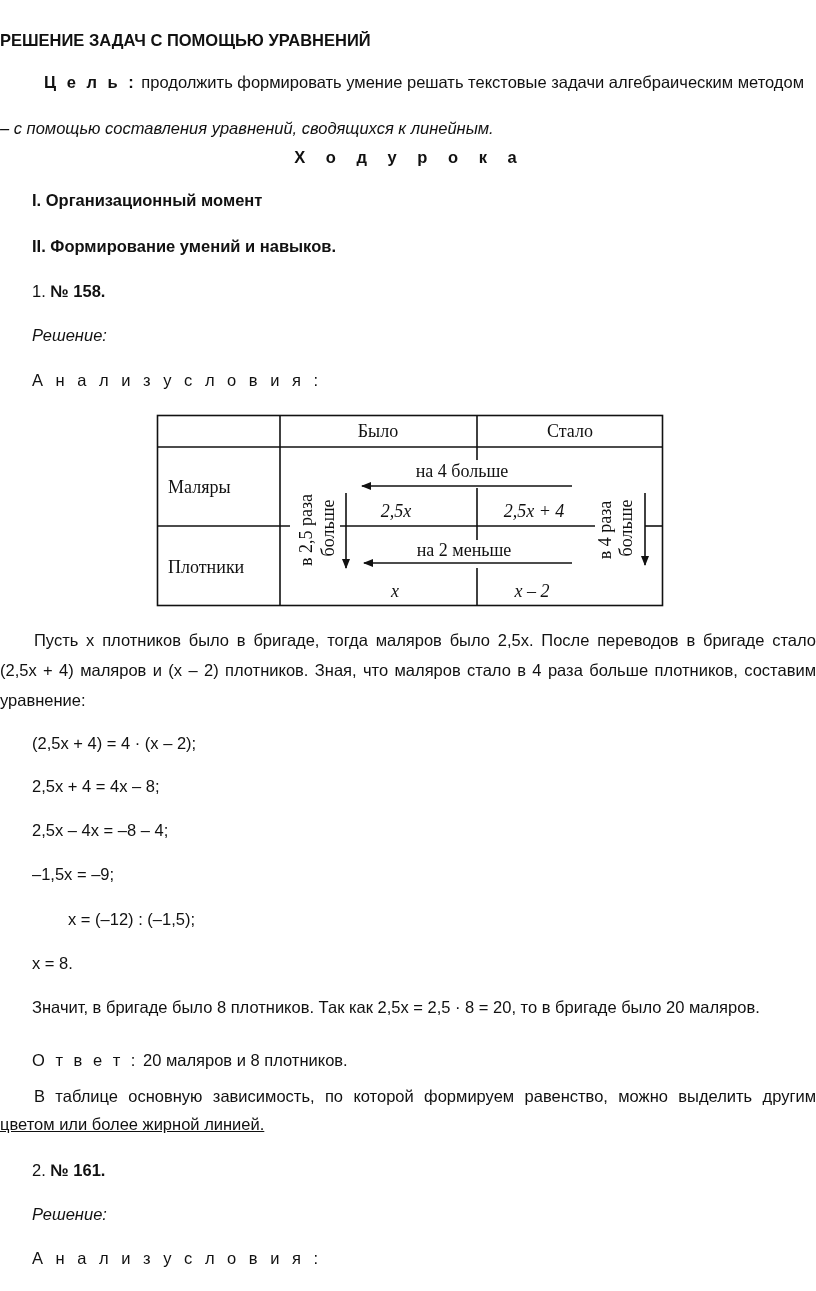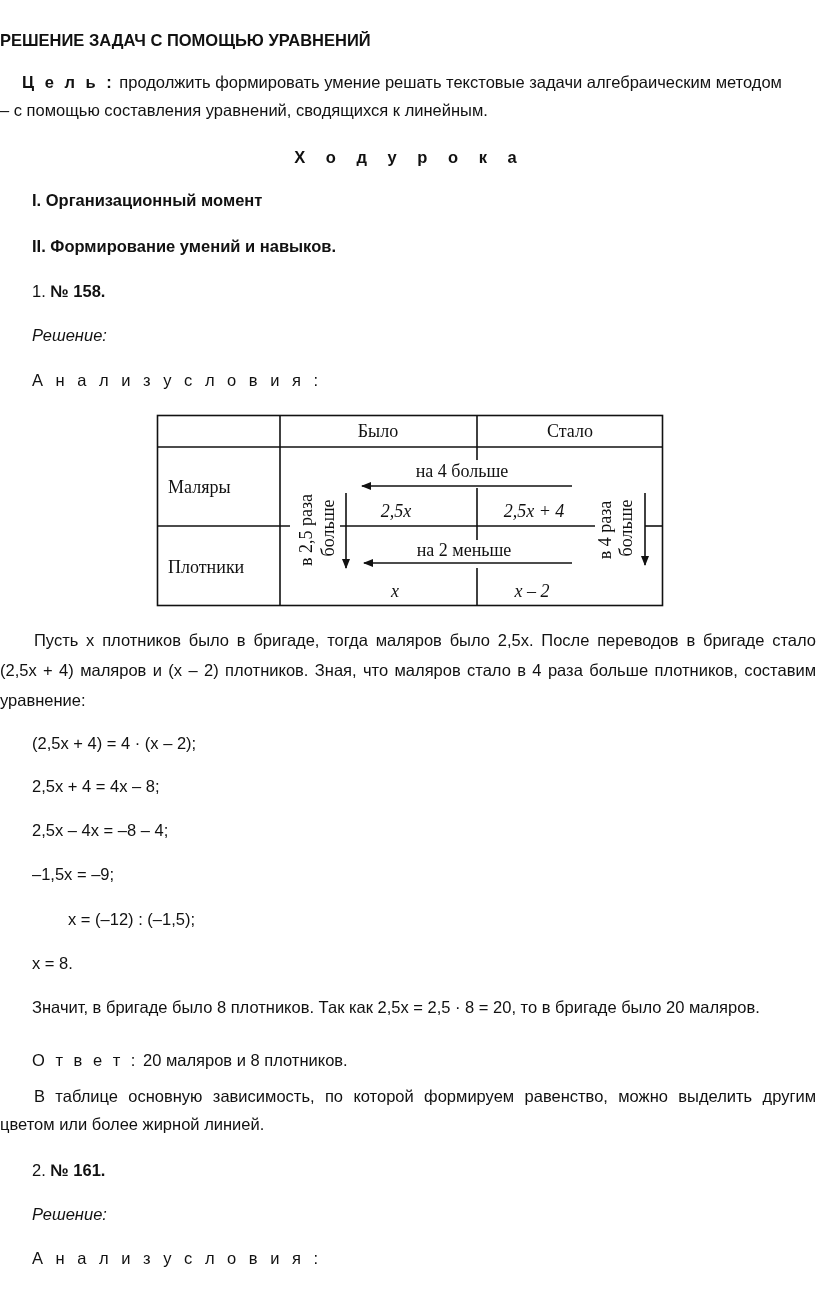--- a/index.html
+++ b/index.html
@@ -1,36 +1,36 @@
 <!DOCTYPE html>
 <html><head>
   <meta charset="utf-8">
   <style>
     html, body { margin: 0; padding: 0; background: #ffffff; }
     body { width: 816px; height: 1291px; position: relative; overflow: hidden;
            font-family: "Liberation Sans", sans-serif; color: #111; font-size: 16.5px; }
-    .ln { position: absolute; white-space: nowrap; line-height: 20px; }
+    .ln { position: absolute; white-space: nowrap; line-height: 20px; text-align: right; }
     .b { font-weight: bold; }
     .i { font-style: italic; }
     .sp { letter-spacing: 4px; }
     .sp2 { letter-spacing: 3px; }
     .just { text-align: justify; text-align-last: justify; }
     svg text { font-family: "Liberation Serif", serif; fill: #111; }
     svg .it { font-style: italic; }
   </style>
 </head>
 <body>
 
 <div class="ln b" style="left:0;top:30px;">РЕШЕНИЕ ЗАДАЧ С ПОМОЩЬЮ УРАВНЕНИЙ</div>
 
 <div class="ln" style="left:22px;top:72px;width:782px;">
   <span class="b sp2">Ц е л ь :</span>
   <span>продолжить формировать умение решать текстовые задачи алгебраическим методом</span>
 </div>
-<div class="ln" style="left:0;top:100px;">– с помощью составления уравнений, сводящихся к линейным.</div>
+<div class="ln" style="left:0;top:118px;font-style:italic;">– с помощью составления уравнений, сводящихся к линейным.</div>
 
 <div class="ln b" style="left:0;top:147px;width:816px;text-align:center;letter-spacing:5px;word-spacing:6px;">Х о д   у р о к а</div>
 
 <div class="ln b" style="left:32px;top:190px;">I. Организационный момент</div>
 <div class="ln b" style="left:32px;top:236px;">II. Формирование умений и навыков.</div>
 
 <div class="ln" style="left:32px;top:281px;">
   <span>1.</span>
   <span class="b">№ 158.</span>
 </div>
@@ -93,20 +93,20 @@
 <div class="ln" style="left:32px;top:953px;">x = 8.</div>
 
 <div class="ln" style="left:32px;top:997px;">Значит, в бригаде было 8 плотников. Так как 2,5x = 2,5 · 8 = 20, то в бригаде было 20 маляров.</div>
 
 <div class="ln" style="left:32px;top:1042px;margin-top:8px;">
   <span class="sp2">О т в е т :</span>
   <span>20 маляров и 8 плотников.</span>
 </div>
 
 <div class="ln just" style="left:34px;top:1086px;width:782px;">В таблице основную зависимость, по которой формируем равенство, можно выделить другим</div>
-<div class="ln" style="left:0;top:1114px;">цветом или более жирной линией.</div>
+<div class="ln" style="left:0;top:1114px;text-decoration:underline;">цветом или более жирной линией.</div>
 
 <div class="ln" style="left:32px;top:1160px;">
   <span>2.</span>
   <span class="b">№ 161.</span>
 </div>
 <div class="ln i" style="left:32px;top:1204px;">Решение:</div>
 <div class="ln sp" style="left:32px;top:1248px;">А н а л и з   у с л о в и я :</div>
 
 </body></html>

